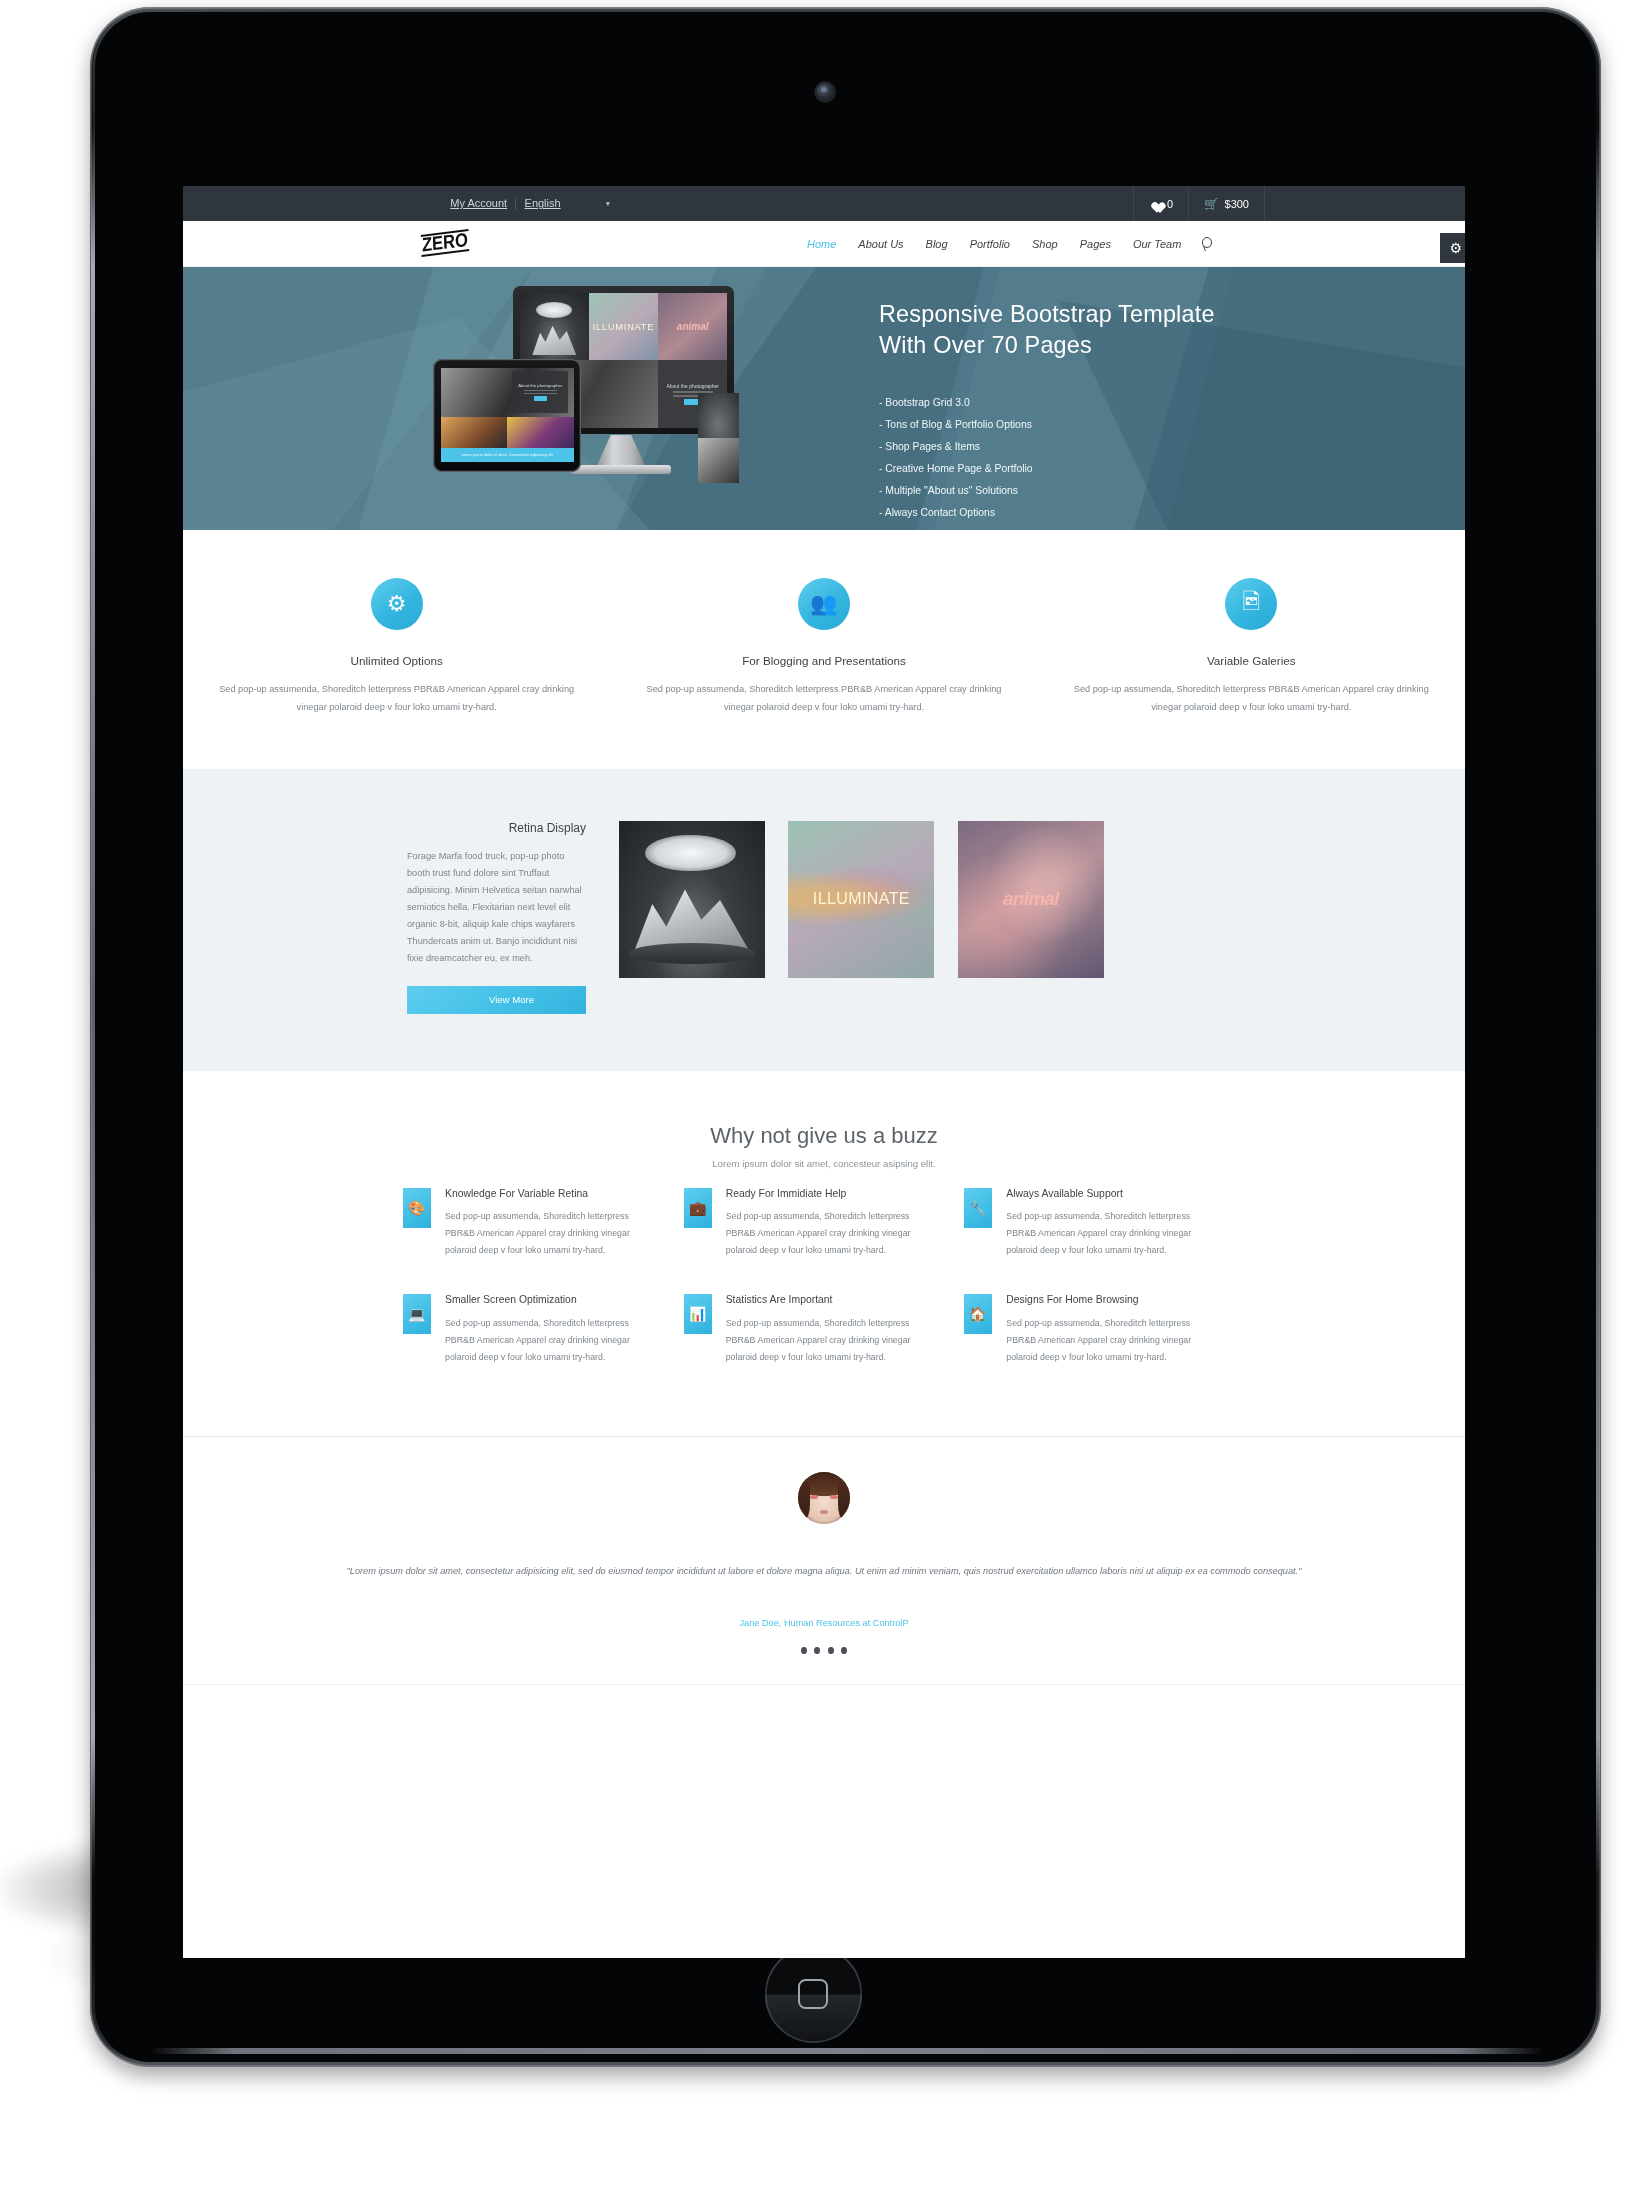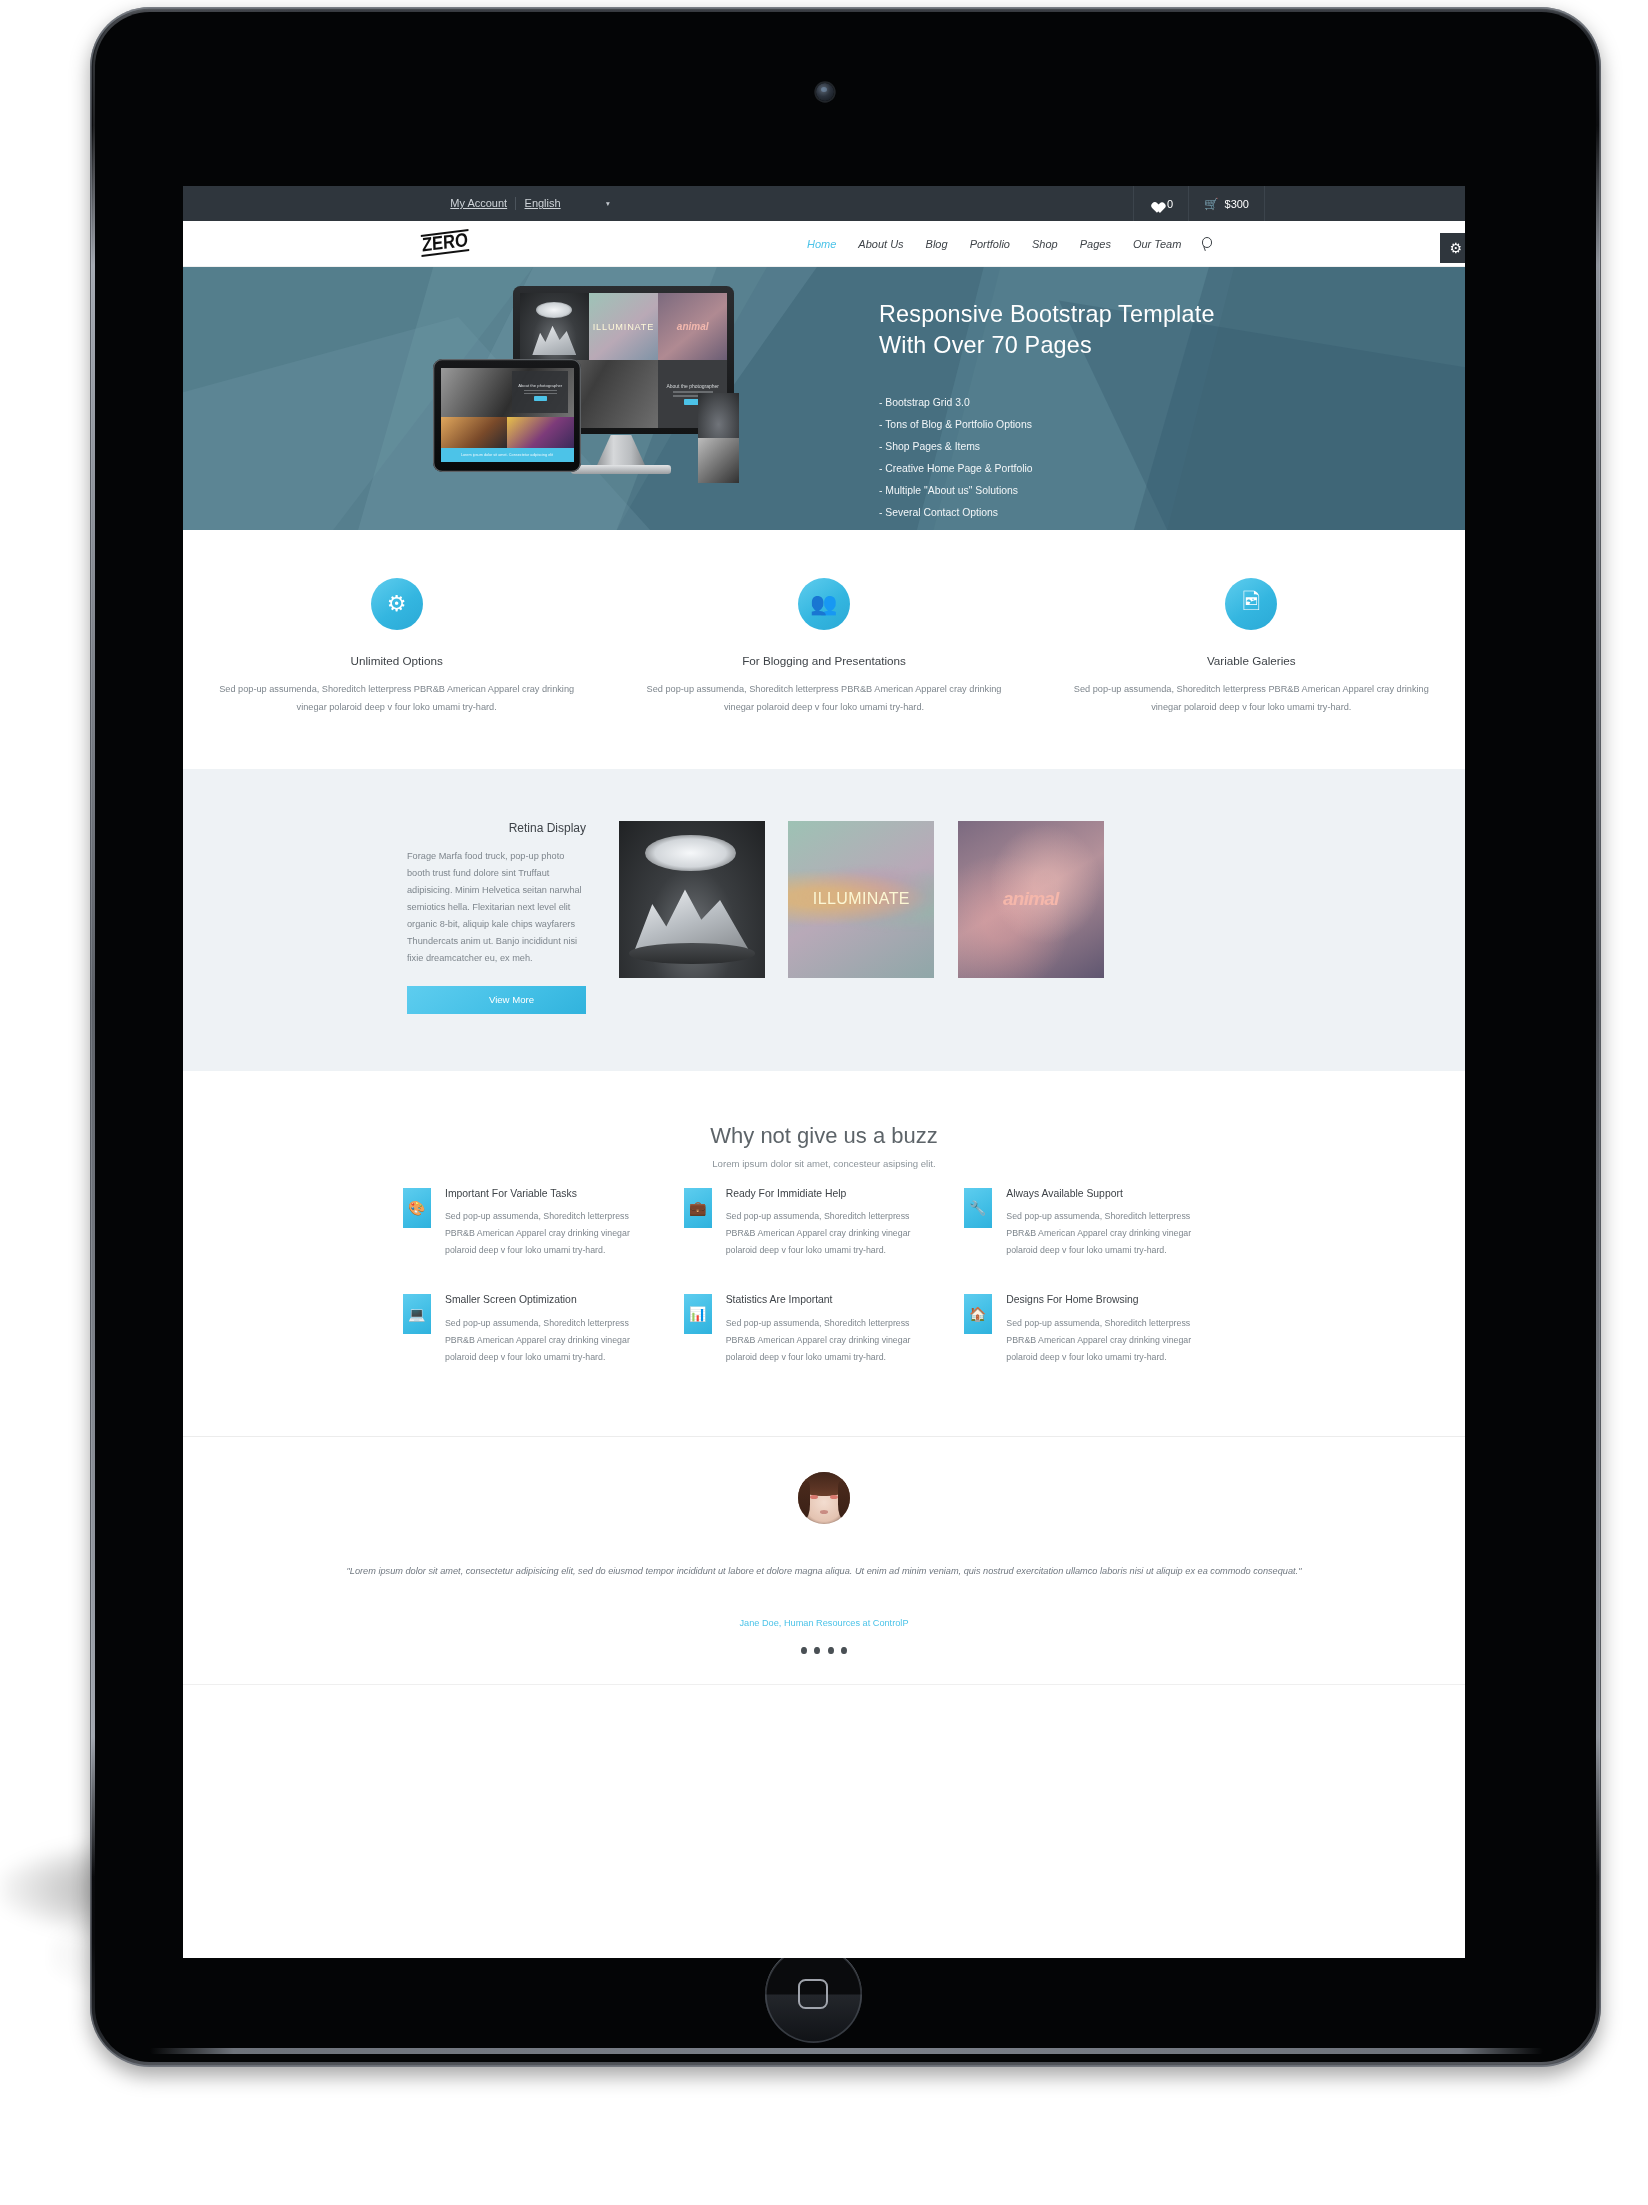--- a/index.html
+++ b/index.html
@@ -465,21 +465,21 @@
         <div class="hero-title">
           <div>Responsive Bootstrap Template</div>
           <div>With Over 70 Pages</div>
         </div>
         <ul class="hero-list">
           <li>- Bootstrap Grid 3.0</li>
           <li>- Tons of Blog &amp; Portfolio Options</li>
           <li>- Shop Pages &amp; Items</li>
           <li>- Creative Home Page &amp; Portfolio</li>
           <li>- Multiple "About us" Solutions</li>
-          <li>- Several Contact Options</li>
+          <li>- Always Contact Options</li>
           <li>- 3 Our Team Versions</li>
         </ul>
       </div>
     </div>
 
     <div class="features">
       <div class="feat">
         <div class="feat-circle">⚙</div>
         <h3>Unlimited Options</h3>
         <p>Sed pop-up assumenda, Shoreditch letterpress PBR&amp;B American Apparel cray drinking vinegar polaroid deep v four loko umami try-hard.</p>
@@ -520,21 +520,21 @@
     </div>
 
     <div class="buzz">
       <h2>Why not give us a buzz</h2>
       <div class="sub">Lorem ipsum dolor sit amet, concesteur asipsing elit.</div>
       <div class="buzz-grid">
 
         <div class="buzz-item">
           <div class="buzz-ico">🎨</div>
           <div class="buzz-txt">
-            <h4>Important For Variable Tasks</h4>
+            <h4>Knowledge For Variable Retina</h4>
             <p>Sed pop-up assumenda, Shoreditch letterpress PBR&amp;B American Apparel cray drinking vinegar polaroid deep v four loko umami try-hard.</p>
           </div>
         </div>
 
         <div class="buzz-item">
           <div class="buzz-ico">💼</div>
           <div class="buzz-txt">
             <h4>Ready For Immidiate Help</h4>
             <p>Sed pop-up assumenda, Shoreditch letterpress PBR&amp;B American Apparel cray drinking vinegar polaroid deep v four loko umami try-hard.</p>
           </div>

